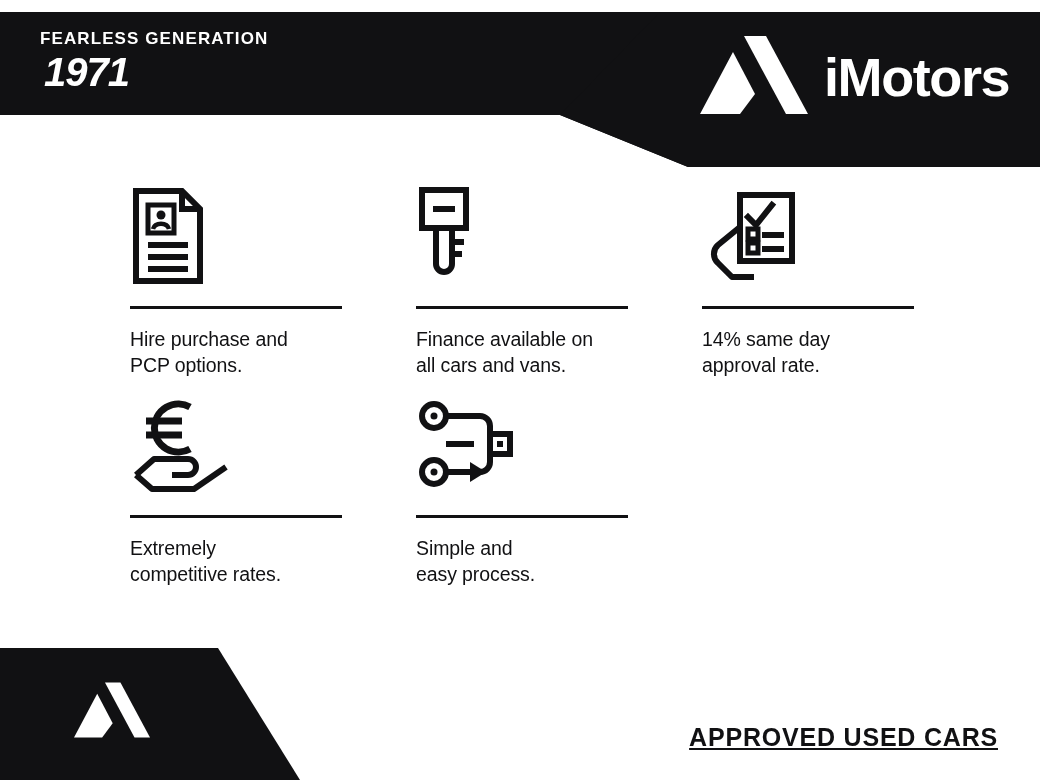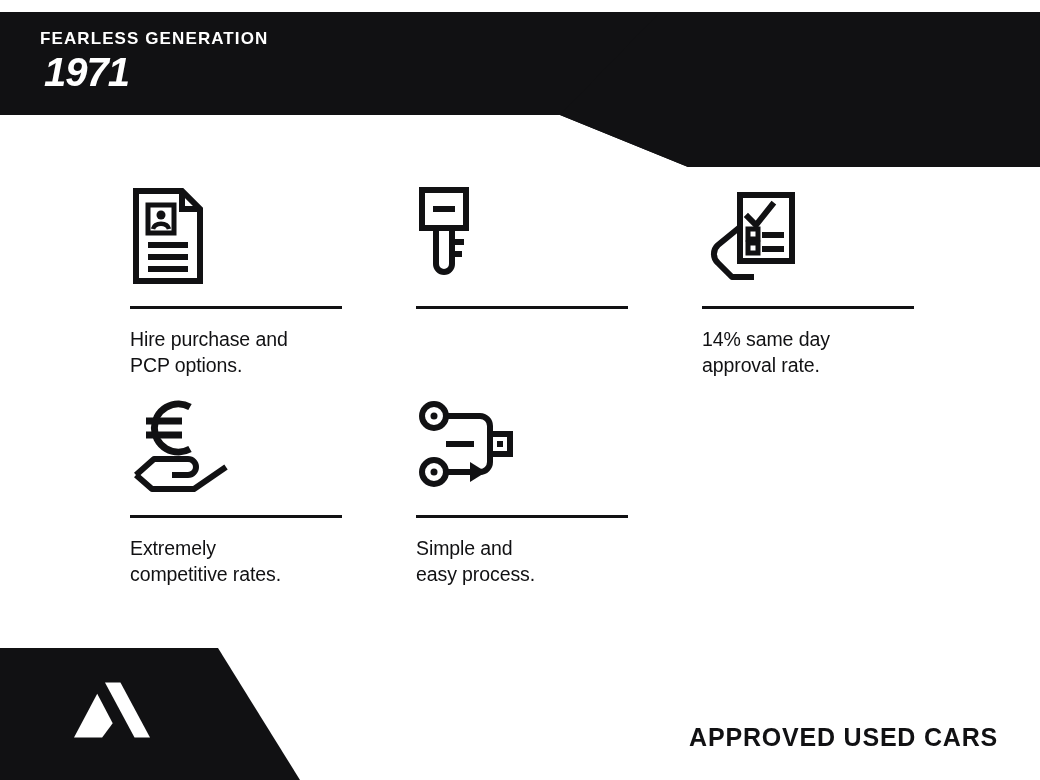--- a/index.html
+++ b/index.html
@@ -142,35 +142,45 @@
     bottom: 28px;
   }
   .footer-tagline {
     position: absolute;
     right: 42px;
     bottom: 28px;
     font-size: 25px;
     font-weight: bold;
     letter-spacing: 0.8px;
     color: #111113;
+    text-decoration: underline;
   }
 </style>
 </head>
 <body>
 
 <div class="header">
   <div class="header-black-left"></div>
   <div class="header-black-right"></div>
   <div class="header-wedge"></div>
 
   <div class="fearless-block">
     <div class="fearless-title">FEARLESS GENERATION</div>
     <div class="fearless-year">1971</div>
   </div>
 
+  <div class="brand-block">
+    <span>
+      <svg width="108" height="78" viewBox="0 0 108 78" aria-hidden="true">
+        <polygon points="44,0 66,0 108,78 86,78" fill="#ffffff"></polygon>
+        <polygon points="33,16 55,58 40,78 0,78" fill="#ffffff"></polygon>
+      </svg>
+    </span>
+    <span class="brand-name">iMotors</span>
+  </div>
 </div>
 
 <div class="features">
 
   <div class="feature">
     <div class="feature-icon">
       <svg width="76" height="98" viewBox="0 0 76 98" aria-hidden="true">
         <path d="M4 4 H50 L68 22 V94 H4 Z" fill="none" stroke="#111113" stroke-width="6" stroke-linejoin="miter"></path>
         <path d="M50 4 V22 H68" fill="none" stroke="#111113" stroke-width="6"></path>
         <rect x="16" y="18" width="26" height="28" fill="none" stroke="#111113" stroke-width="5"></rect>
@@ -190,20 +200,22 @@
     <div class="feature-icon">
       <svg width="52" height="100" viewBox="0 0 52 100" aria-hidden="true">
         <rect x="4" y="4" width="44" height="38" fill="none" stroke="#111113" stroke-width="6"></rect>
         <line x1="15" y1="23" x2="37" y2="23" stroke="#111113" stroke-width="6"></line>
         <path d="M18 42 V78 a8 8 0 0 0 16 0 V42" fill="none" stroke="#111113" stroke-width="6"></path>
         <line x1="34" y1="56" x2="46" y2="56" stroke="#111113" stroke-width="6"></line>
         <line x1="34" y1="68" x2="44" y2="68" stroke="#111113" stroke-width="6"></line>
       </svg>
     </div>
     <div class="feature-rule"></div>
+    <div class="feature-text">Finance available on
+all cars and vans.</div>
   </div>
 
   <div class="feature">
     <div class="feature-icon">
       <svg width="94" height="98" viewBox="0 0 94 98" aria-hidden="true">
         <path d="M36 8 H88 V74 H36 Z" fill="none" stroke="#111113" stroke-width="6"></path>
         <polyline points="44,30 52,38 68,18" fill="none" stroke="#111113" stroke-width="6" stroke-linecap="square"></polyline>
         <line x1="58" y1="48" x2="80" y2="48" stroke="#111113" stroke-width="6"></line>
         <line x1="58" y1="62" x2="80" y2="62" stroke="#111113" stroke-width="6"></line>
         <rect x="44" y="42" width="10" height="10" fill="none" stroke="#111113" stroke-width="5"></rect>

